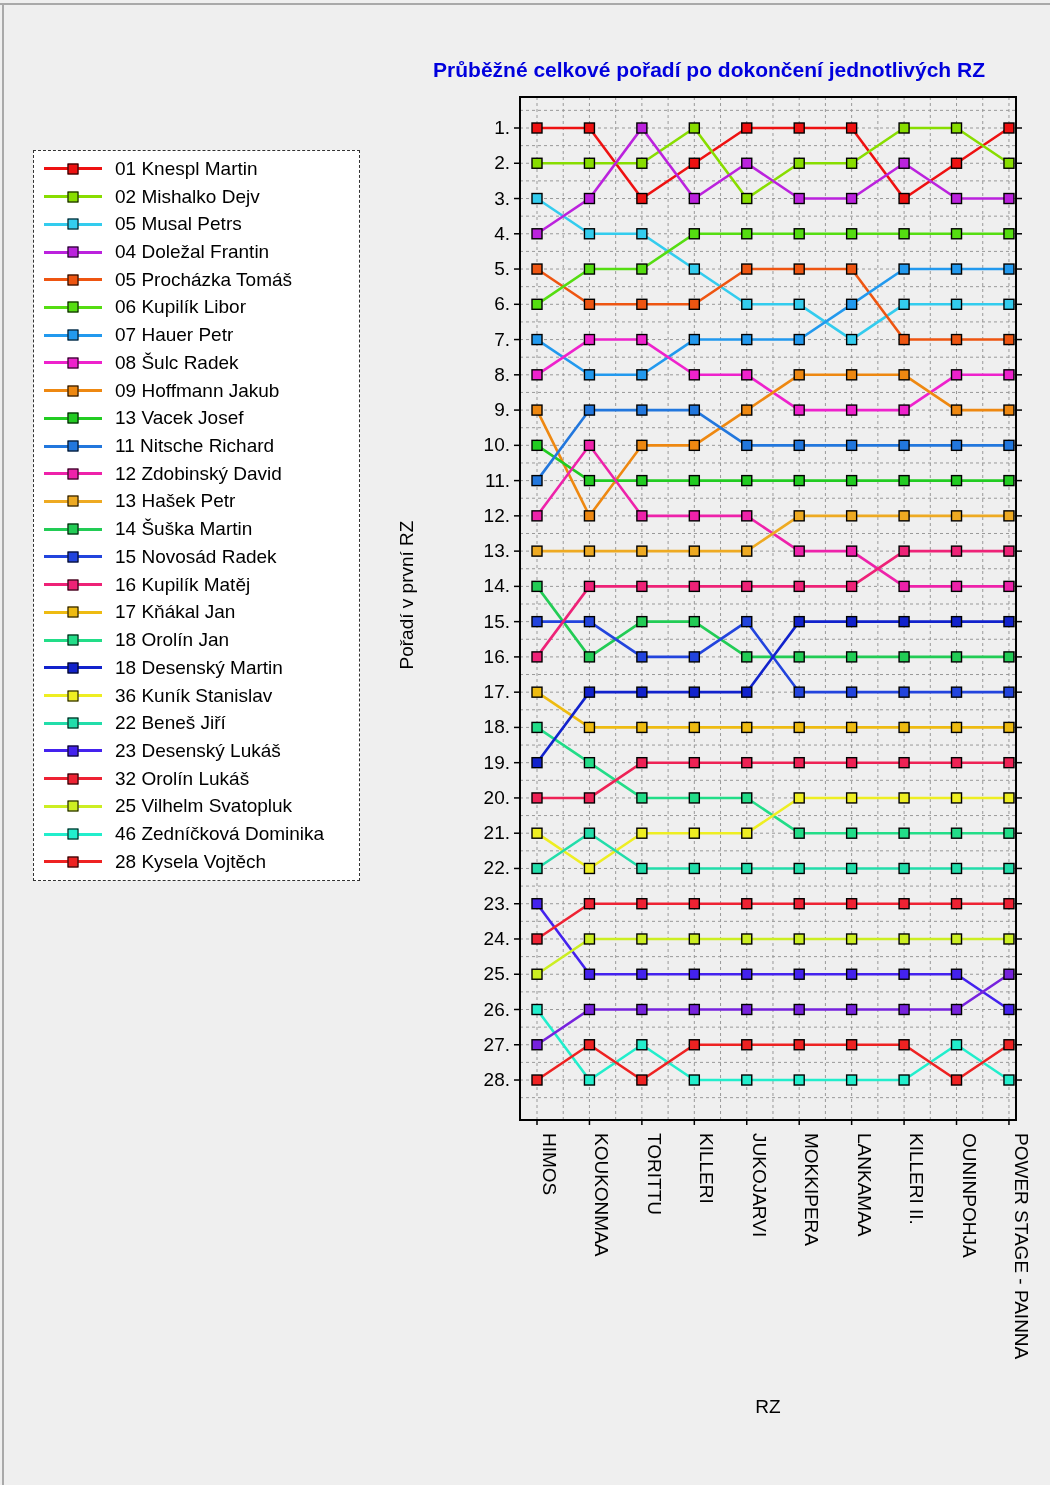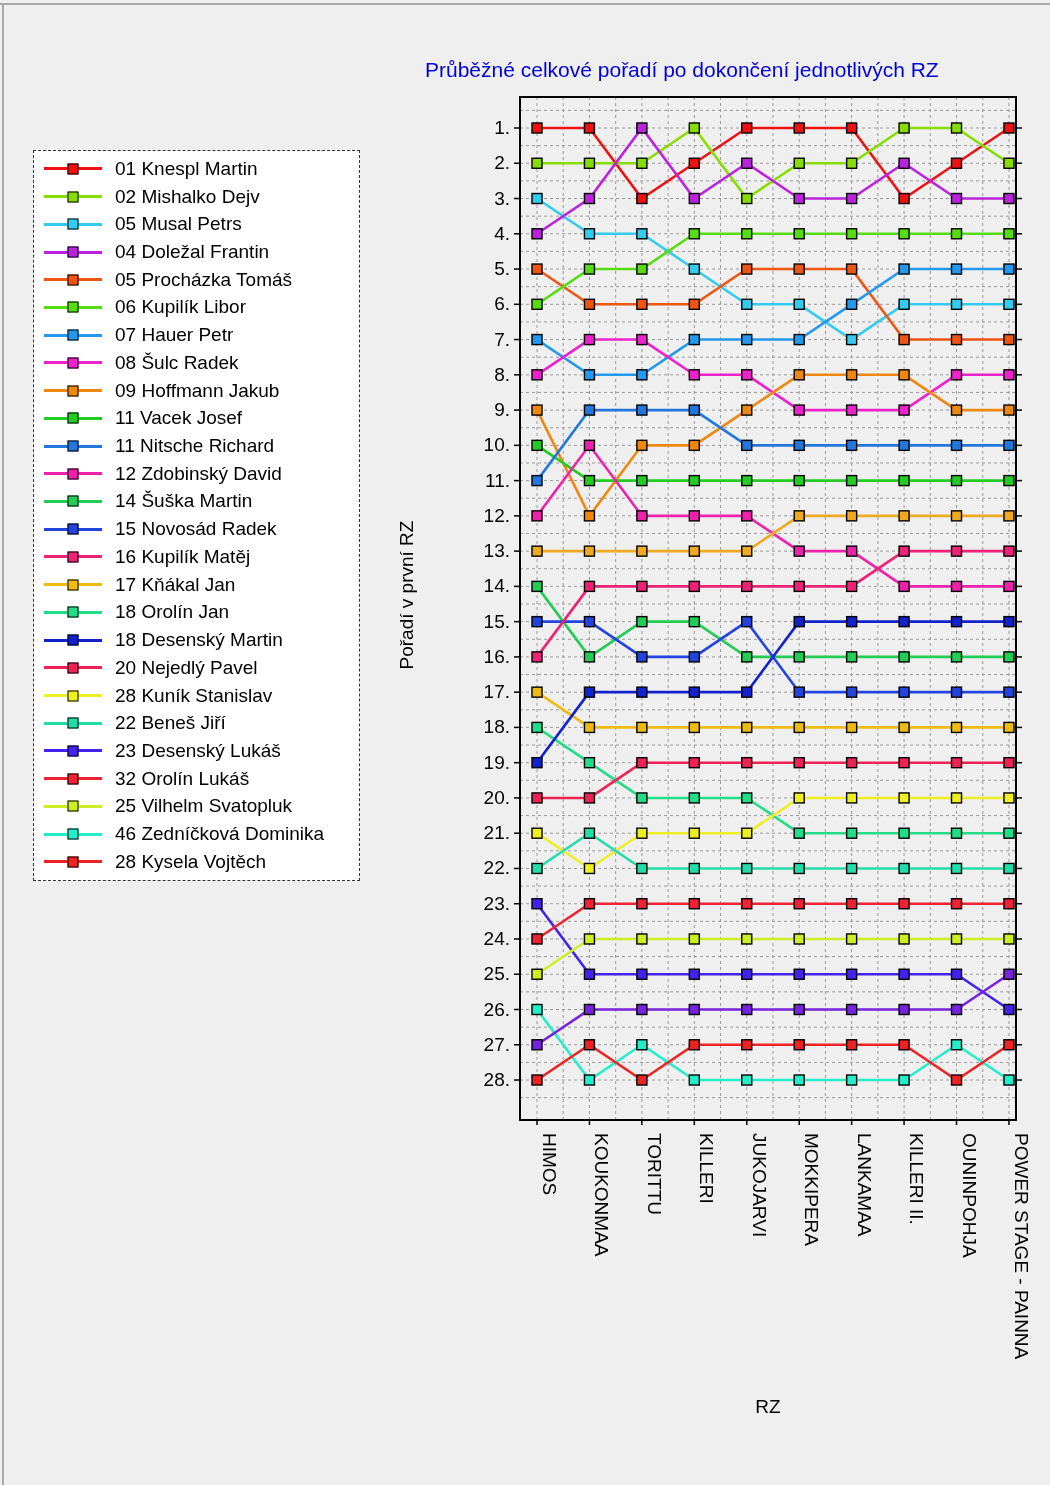--- a/index.html
+++ b/index.html
@@ -6,21 +6,21 @@
   body{
     width:1050px;height:1485px;position:relative;
     background:#efefef;
     font-family:"Liberation Sans", sans-serif;
     overflow:hidden;
   }
   .frame-top{position:absolute;left:0;top:3px;width:100%;height:0;border-top:2px solid #a9a9a9;}
   .frame-left{position:absolute;left:2px;top:3px;height:1482px;width:0;border-left:2px solid #a9a9a9;}
   .chart-title{
     position:absolute;left:425px;top:58px;width:560px;
-    text-align:left;font-size:21px;color:#0000dd;white-space:nowrap;
+    text-align:right;font-size:21px;color:#0000dd;white-space:nowrap;font-weight:bold;
   }
   .legend-box{
     position:absolute;left:33px;top:150px;width:327px;height:731px;
     background:#ffffff;border:1px dashed #333;
     display:flex;flex-direction:column;justify-content:space-around;
     box-sizing:border-box;padding:4px 0;
   }
   .legend-item{display:flex;align-items:center;padding-left:10px;height:24px;}
   .legend-sample{position:relative;width:58px;height:13px;flex:0 0 58px;}
   .legend-line{position:absolute;left:0;top:5px;width:100%;height:3px;}
@@ -113,38 +113,45 @@
         <span class="legend-line" style="background: rgb(238, 136, 17);"></span>
         <span class="legend-marker" style="background: rgb(238, 136, 17);"></span>
       </span>
       <span class="legend-label">09 Hoffmann Jakub</span>
     </div>
     <div class="legend-item">
       <span class="legend-sample">
         <span class="legend-line" style="background: rgb(34, 204, 34);"></span>
         <span class="legend-marker" style="background: rgb(34, 204, 34);"></span>
       </span>
-      <span class="legend-label">11 Vacek Josef</span>
+      <span class="legend-label">13 Vacek Josef</span>
     </div>
     <div class="legend-item">
       <span class="legend-sample">
         <span class="legend-line" style="background: rgb(34, 119, 221);"></span>
         <span class="legend-marker" style="background: rgb(34, 119, 221);"></span>
       </span>
       <span class="legend-label">11 Nitsche Richard</span>
     </div>
     <div class="legend-item">
       <span class="legend-sample">
         <span class="legend-line" style="background: rgb(238, 34, 170);"></span>
         <span class="legend-marker" style="background: rgb(238, 34, 170);"></span>
       </span>
       <span class="legend-label">12 Zdobinský David</span>
     </div>
     <div class="legend-item">
       <span class="legend-sample">
+        <span class="legend-line" style="background: rgb(238, 170, 34);"></span>
+        <span class="legend-marker" style="background: rgb(238, 170, 34);"></span>
+      </span>
+      <span class="legend-label">13 Hašek Petr</span>
+    </div>
+    <div class="legend-item">
+      <span class="legend-sample">
         <span class="legend-line" style="background: rgb(34, 204, 85);"></span>
         <span class="legend-marker" style="background: rgb(34, 204, 85);"></span>
       </span>
       <span class="legend-label">14 Šuška Martin</span>
     </div>
     <div class="legend-item">
       <span class="legend-sample">
         <span class="legend-line" style="background: rgb(34, 68, 221);"></span>
         <span class="legend-marker" style="background: rgb(34, 68, 221);"></span>
       </span>
@@ -173,31 +180,24 @@
     </div>
     <div class="legend-item">
       <span class="legend-sample">
         <span class="legend-line" style="background: rgb(17, 34, 204);"></span>
         <span class="legend-marker" style="background: rgb(17, 34, 204);"></span>
       </span>
       <span class="legend-label">18 Desenský Martin</span>
     </div>
     <div class="legend-item">
       <span class="legend-sample">
-        <span class="legend-line" style="background: rgb(238, 34, 85);"></span>
-        <span class="legend-marker" style="background: rgb(238, 34, 85);"></span>
-      </span>
-      <span class="legend-label">20 Nejedlý Pavel</span>
-    </div>
-    <div class="legend-item">
-      <span class="legend-sample">
         <span class="legend-line" style="background: rgb(238, 238, 34);"></span>
         <span class="legend-marker" style="background: rgb(238, 238, 34);"></span>
       </span>
-      <span class="legend-label">28 Kuník Stanislav</span>
+      <span class="legend-label">36 Kuník Stanislav</span>
     </div>
     <div class="legend-item">
       <span class="legend-sample">
         <span class="legend-line" style="background: rgb(34, 221, 170);"></span>
         <span class="legend-marker" style="background: rgb(34, 221, 170);"></span>
       </span>
       <span class="legend-label">22 Beneš Jiří</span>
     </div>
     <div class="legend-item">
       <span class="legend-sample">

